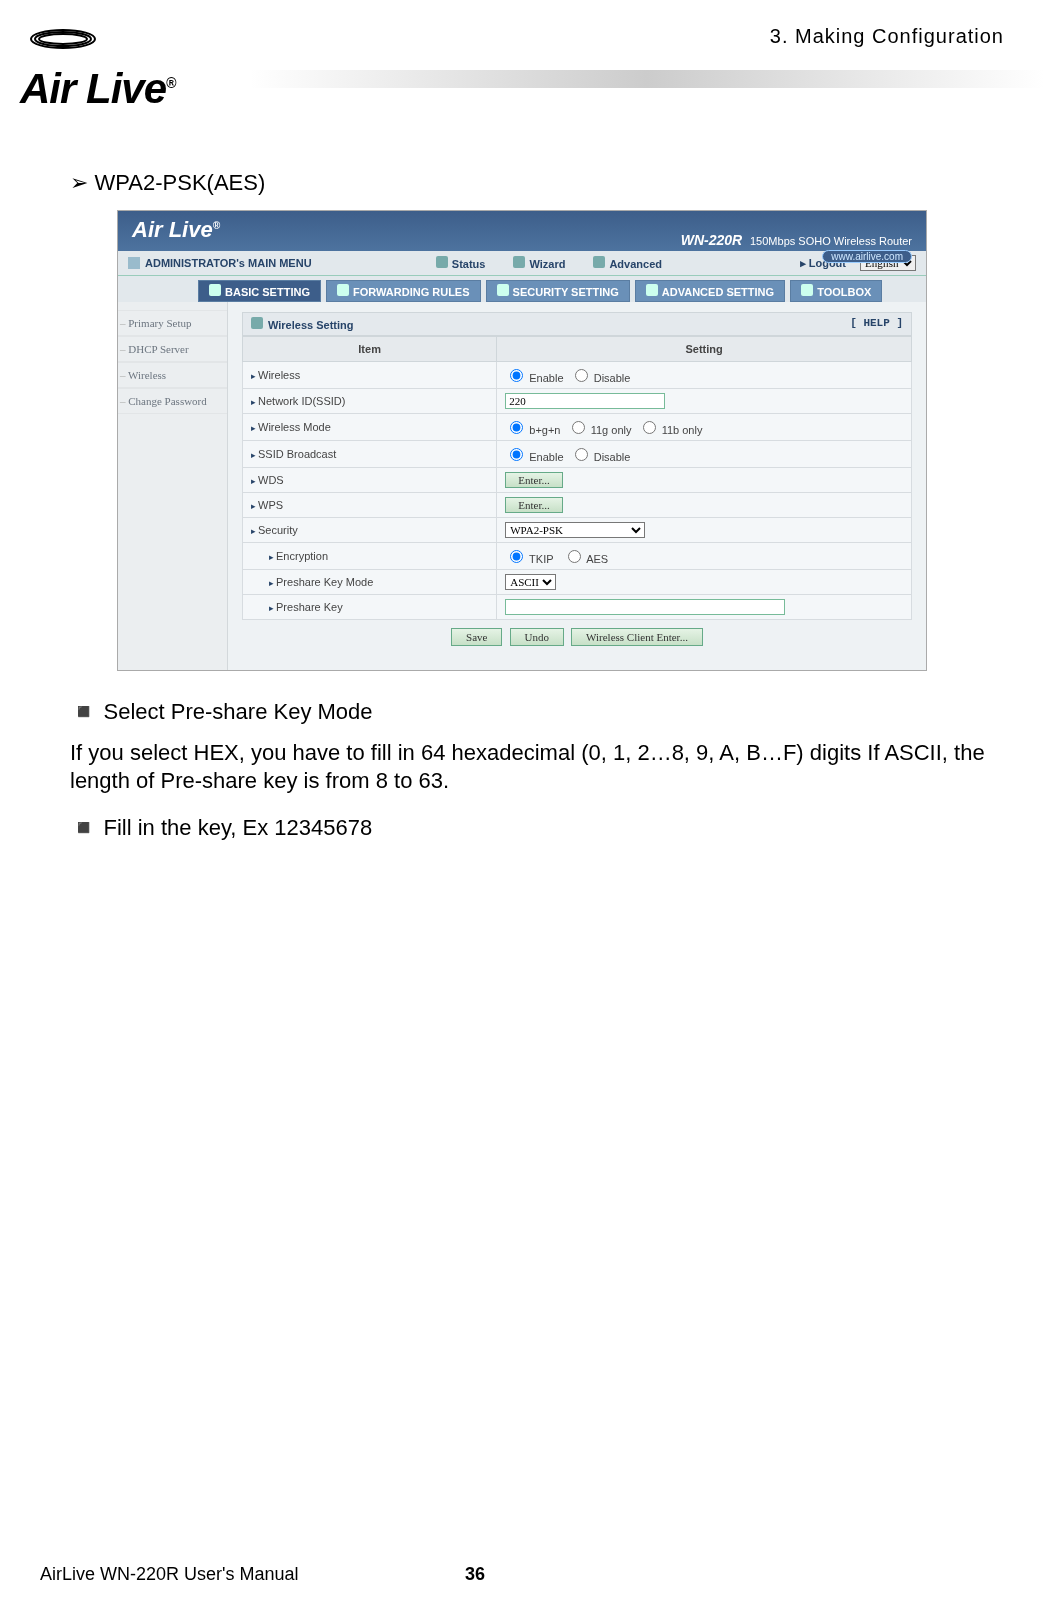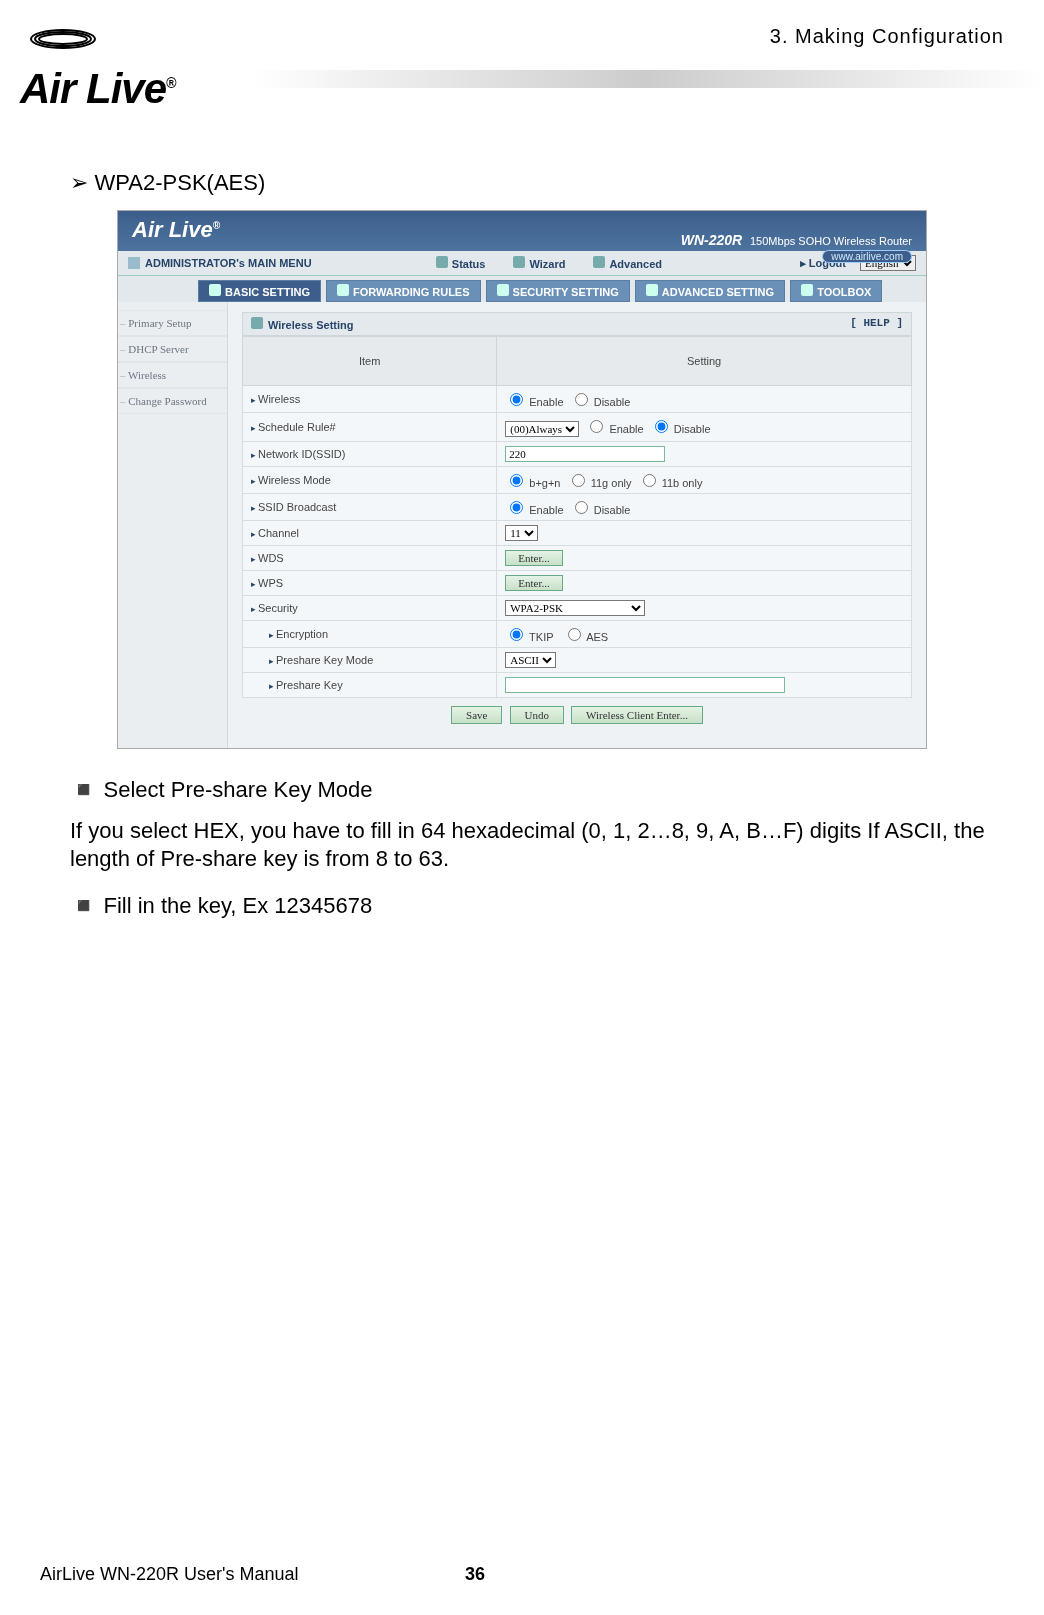--- a/index.html
+++ b/index.html
@@ -52,22 +52,22 @@
   .side-item::before { content:"– "; color:#aaa;}
 
   .main { flex:1; padding:10px 14px 16px 14px; }
   .panel-head { display:flex; background:#e4e9ed; border:1px solid #cfd6da;
                 padding:4px 8px; }
   .panel-head .pt { color:#274469; font-weight:bold; }
   .panel-head .pt-ico{ display:inline-block; width:12px;height:12px;background:#7aa;margin-right:5px;border-radius:2px;}
   .panel-head .help { margin-left:auto; font-weight:bold; color:#274469;font-family:Liberation Mono, monospace;}
 
   table.grid { width:100%; border-collapse:collapse; }
-  table.grid th { background:#e6eaed; border:1px solid #cfd6da; padding:18px 0;
-                  font-weight:normal; color:#444; }
+  table.grid th { background:#e6eaed; border:1px solid #cfd6da; padding:6px 0;
+                  font-weight:bold; color:#444; }
   table.grid td { border:1px solid #d7dce0; padding:4px 8px; background:#f4f7f9;
                   vertical-align:middle; height:24px;}
   table.grid td.itm::before { content:"▸ "; color:#274469; font-size:9px;}
   table.grid td.itm.ind { padding-left:26px; }
   .sel { border:1px solid #777; font:11px Tahoma; background:#fff;}
   .txt { border:1px solid #7b9; font:11px Tahoma; padding:1px 3px;}
   .btn-enter { border:1px solid #6a8; background:linear-gradient(#e5f3e5,#c7e0c7);
                padding:1px 12px; font:11px Tahoma; color:#333;}
   .shot-btns { text-align:center; padding:8px;}
   .shot-btns button { border:1px solid #6a8; background:linear-gradient(#e5f3e5,#c7e0c7);
@@ -159,49 +159,37 @@
               <th>Setting</th>
             </tr>
             <tr>
               <td class="itm">Wireless</td>
               <td>
                 <label><input type="radio" checked="" style=""> <span>Enable</span></label>&nbsp;
                 <label><input type="radio" style=""> <span>Disable</span></label>
               </td>
             </tr>
             <tr>
-              <td class="itm">Schedule Rule#</td>
-              <td>
-                <select class="sel"><option>(00)Always</option></select>&nbsp;
-                <label><input type="radio" style=""> <span>Enable</span></label>&nbsp;
-                <label><input type="radio" checked="" style=""> <span>Disable</span></label>
-              </td>
-            </tr>
-            <tr>
               <td class="itm">Network ID(SSID)</td>
               <td><input type="text" class="txt" style="width: 160px;" value="220"></td>
             </tr>
             <tr>
               <td class="itm">Wireless Mode</td>
               <td>
                 <label><input type="radio" checked="" style=""> <span>b+g+n</span></label>&nbsp;
                 <label><input type="radio" style=""> <span>11g only</span></label>&nbsp;
                 <label><input type="radio" style=""> <span>11b only</span></label>
               </td>
             </tr>
             <tr>
               <td class="itm">SSID Broadcast</td>
               <td>
                 <label><input type="radio" checked="" style=""> <span>Enable</span></label>&nbsp;
                 <label><input type="radio" style=""> <span>Disable</span></label>
               </td>
-            </tr>
-            <tr>
-              <td class="itm">Channel</td>
-              <td><select class="sel"><option>11</option></select></td>
             </tr>
             <tr>
               <td class="itm">WDS</td>
               <td><button class="btn-enter">Enter...</button></td>
             </tr>
             <tr>
               <td class="itm">WPS</td>
               <td><button class="btn-enter">Enter...</button></td>
             </tr>
             <tr>

